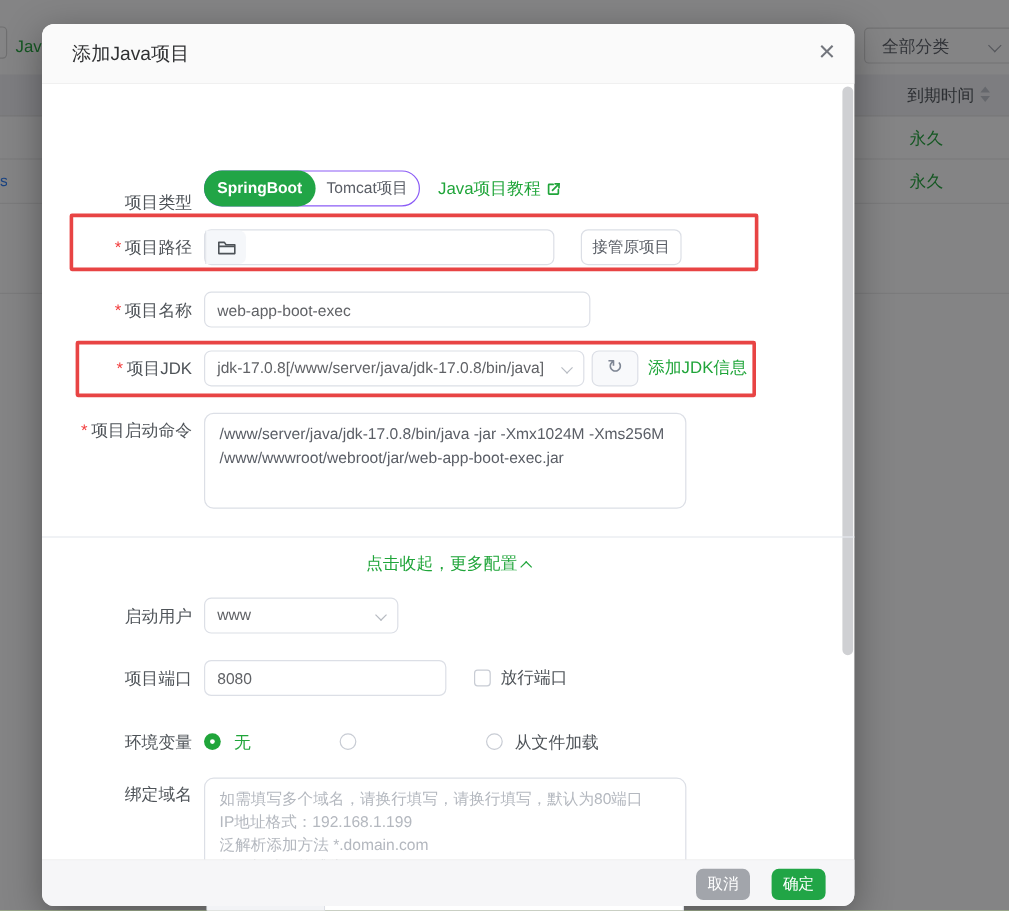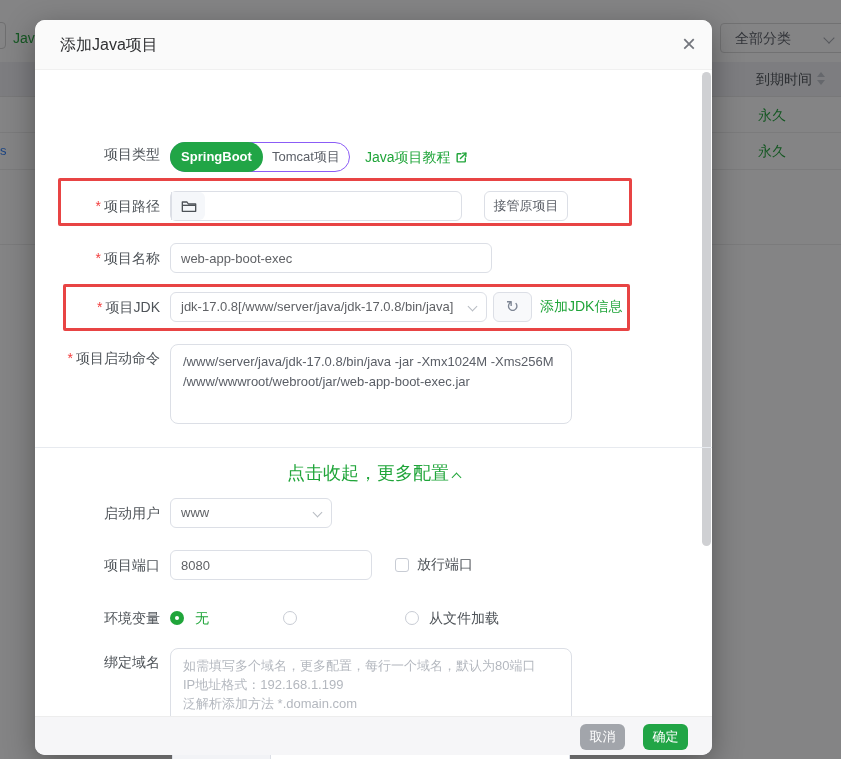--- a/index.html
+++ b/index.html
@@ -78,21 +78,21 @@
   .select .chev { position:absolute; right:10px; top:10px; width:7px; height:7px;
                   border-color:#b7bbc2; }
   .refresh-btn { position:absolute; left:458px; top:222px; width:39px; height:30px;
                  border:1px solid #dcdfe6; border-radius:6px; background:#f8f9fb;
                  font-size:16px; color:#7e8694; text-align:center; line-height:28px; cursor:pointer; }
   .green-link { color:#20a53a; font-size:14px; cursor:pointer; }
   .tarea { position:absolute; left:135px; border:1px solid #dcdfe6; border-radius:8px;
            background:#fff; padding:7px 12px; font-size:13px; line-height:20px; color:#5a5e66; }
   .divider { position:absolute; left:0; top:377px; width:100%; height:1px; background:#e7eaef; }
   .collapse { position:absolute; left:0; top:391px; width:100%; text-align:center;
-              font-size:18px; color:#20a53a; cursor:pointer; }
+              font-size:14px; color:#20a53a; cursor:pointer; }
   .caret-up { display:inline-block; width:7px; height:7px; border-left:1.5px solid #20a53a;
               border-top:1.5px solid #20a53a; transform:rotate(45deg); margin-left:4px; vertical-align:-2px; }
 
   .checkbox { position:absolute; left:360px; top:488px; width:14px; height:14px;
               border:1px solid #c8ccd4; border-radius:3px; background:#fff; cursor:pointer; }
   .cb-label { position:absolute; left:382px; top:486px; font-size:14px; color:#4e5358; }
 
   .radio { position:absolute; width:14px; height:14px; border-radius:50%; cursor:pointer; }
   .radio.off { border:1px solid #c8ccd4; background:#fff; }
   .radio.on  { background:#20a53a; }
@@ -156,21 +156,21 @@
 
     <div class="modal-header">
       <span class="modal-title">添加Java项目</span>
       <span class="modal-close">×</span>
     </div>
 
     <div class="scroll-thumb"></div>
 
     <div class="modal-body">
 
-      <div class="flabel" style="top:76px;">项目类型</div>
+      <div class="flabel" style="top:90px;">项目类型</div>
       <div class="seg">
         <div class="seg-on">SpringBoot</div>
         <div class="seg-off">Tomcat项目</div>
       </div>
       <div class="tutorial">
         <span>Java项目教程</span><span class="link-ic"><svg width="13" height="13" viewBox="0 0 24 24" fill="none" stroke="#20a53a" stroke-width="2.6" stroke-linecap="round">
               <path d="M10 14 L20 4"></path>
               <path d="M14 4 h6 v6"></path>
               <path d="M19 13 v6 a1 1 0 0 1 -1 1 H5 a1 1 0 0 1 -1 -1 V6 a1 1 0 0 1 1 -1 h6"></path>
             </svg></span>
@@ -229,21 +229,21 @@
       <div class="flabel" style="top:540px;">环境变量</div>
       <span class="radio on" style="left:135px; top:541px;"></span>
       <span class="rlabel" style="left:160px; top:540px; color:#20a53a;">无</span>
       <span class="radio off" style="left:248px; top:541px;"></span>
       <span class="rlabel" style="left:272px; top:540px; color:#4e5358;margin-top:40px;">指定变量</span>
       <span class="radio off" style="left:370px; top:541px;"></span>
       <span class="rlabel" style="left:394px; top:540px; color:#4e5358;">从文件加载</span>
 
       <div class="flabel" style="top:584px;">绑定域名</div>
       <div class="tarea" style="top:578px; width:402px; height:84px; line-height:19px; padding-top:7px;">
-        <div class="ph-line">如需填写多个域名，更多配置，每行一个域名，默认为80端口</div>
+        <div class="ph-line">如需填写多个域名，请换行填写，请换行填写，默认为80端口</div>
         <div class="ph-line">IP地址格式：192.168.1.199</div>
         <div class="ph-line">泛解析添加方法 *.domain.com</div>
         <div class="ph-line">如另加端口格式为 www.domain.com:88</div>
       </div>
 
       <div class="partial-group">
         <span class="partial-addon"></span>
         <span style="flex:1;"></span>
       </div>
 

